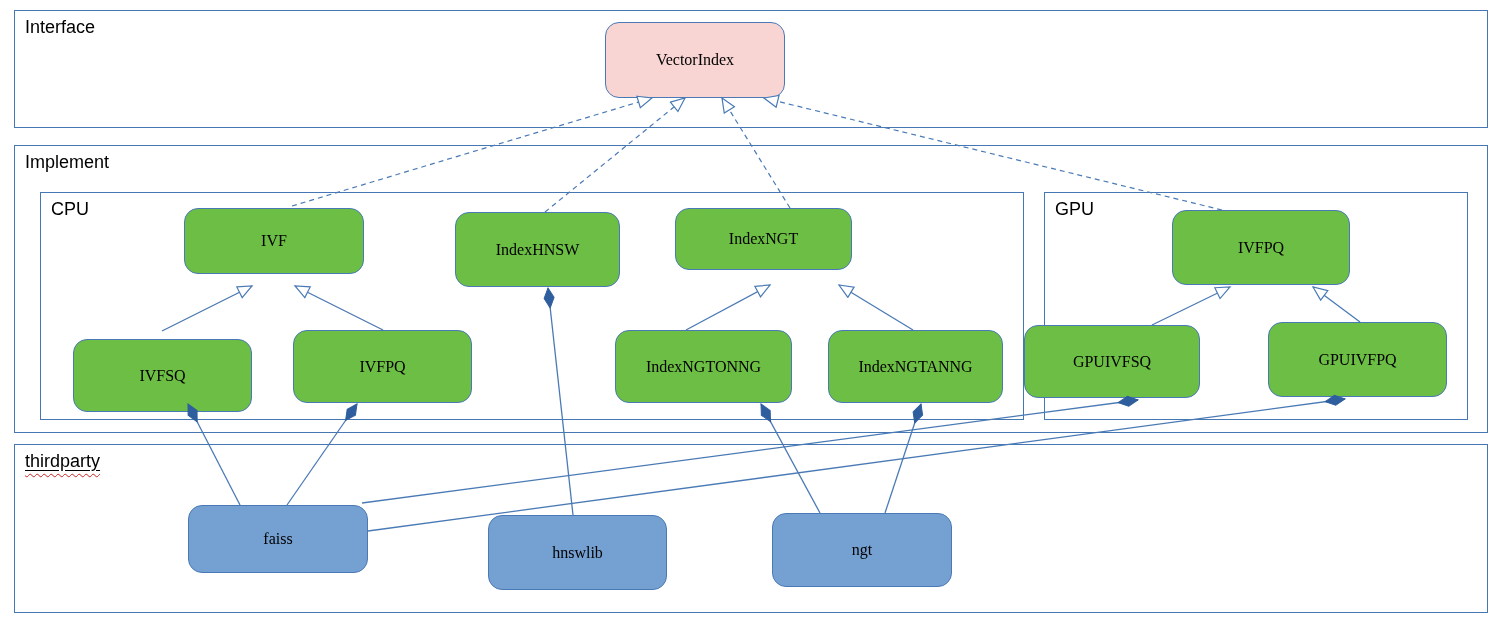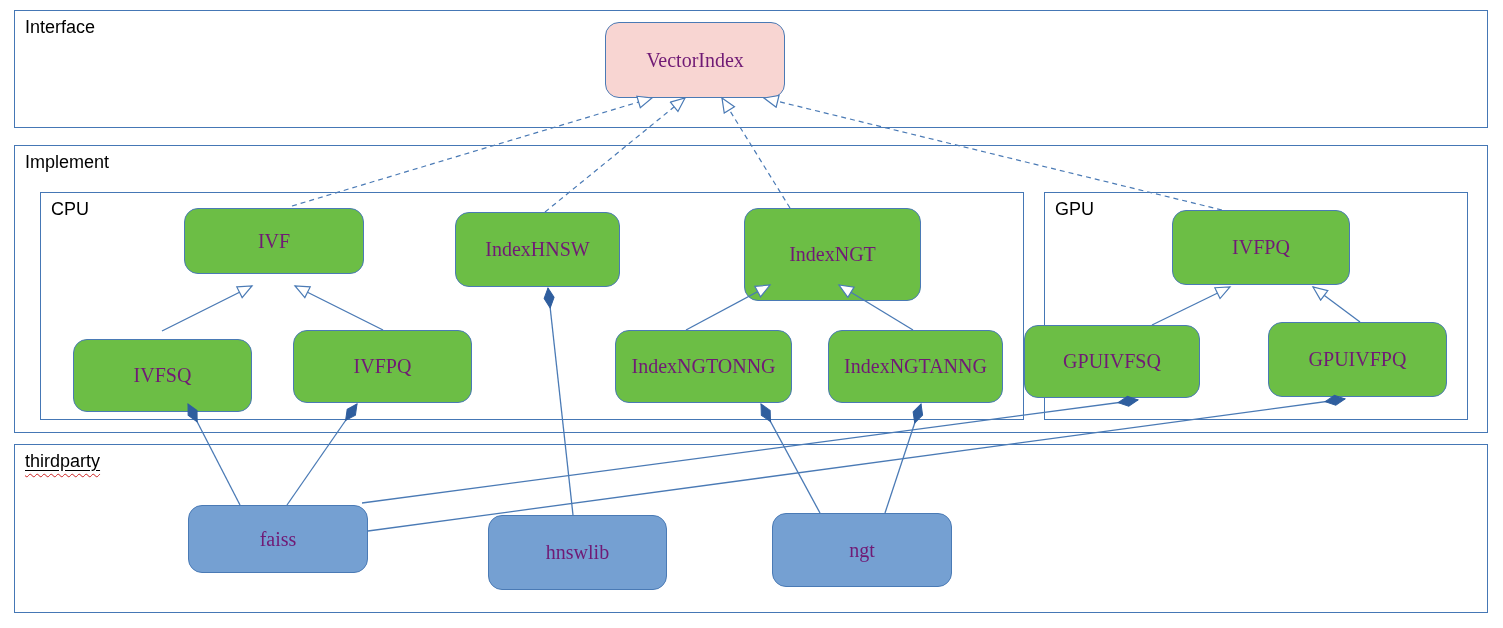--- a/index.html
+++ b/index.html
@@ -38,31 +38,31 @@
   
   .node {
     position: absolute;
     box-sizing: border-box;
     border: 1.6px solid #4a7ab5;
     border-radius: 14px;
     display: flex;
     align-items: center;
     justify-content: center;
     font-family: "Liberation Serif", serif;
-    font-size: 20px;
-    color: #701a75;
+    font-size: 16px;
+    color: #000000;
     z-index: 2;
   }
   .fill-pink  { background: #f8d5d2; }
   .fill-green { background: #6cbe45; }
   .fill-blue  { background: #75a0d2; }
   .n-vectorindex  { left: 605px;  top: 22px;  width: 180px; height: 76px; }
   .n-ivf          { left: 184px;  top: 208px; width: 180px; height: 66px; }
   .n-indexhnsw    { left: 455px;  top: 212px; width: 165px; height: 75px; }
-  .n-indexngt     { left: 744px;  top: 208px; width: 177px; height: 93px; text-align: center; }
+  .n-indexngt     { left: 675px;  top: 208px; width: 177px; height: 62px; text-align: center; }
   .n-gpuivf       { left: 1172px; top: 210px; width: 178px; height: 75px; }
   .n-ivfsq        { left: 73px;   top: 330px; width: 179px; height: 73px; margin-top: 9px; }
   .n-ivfpq        { left: 293px;  top: 330px; width: 179px; height: 73px; }
   .n-indexngtonng { left: 615px;  top: 330px; width: 177px; height: 73px; }
   .n-indexngtanng { left: 828px;  top: 330px; width: 175px; height: 73px; font-family: Liberation Serif, serif; }
   .n-gpuivfsq     { left: 1024px; top: 325px; width: 176px; height: 73px; }
   .n-gpuivfpq     { left: 1268px; top: 322px; width: 179px; height: 75px; }
   .n-faiss        { left: 188px;  top: 505px; width: 180px; height: 68px; }
   .n-hnswlib      { left: 488px;  top: 515px; width: 179px; height: 75px; }
   .n-ngt          { left: 772px;  top: 513px; width: 180px; height: 74px; }

